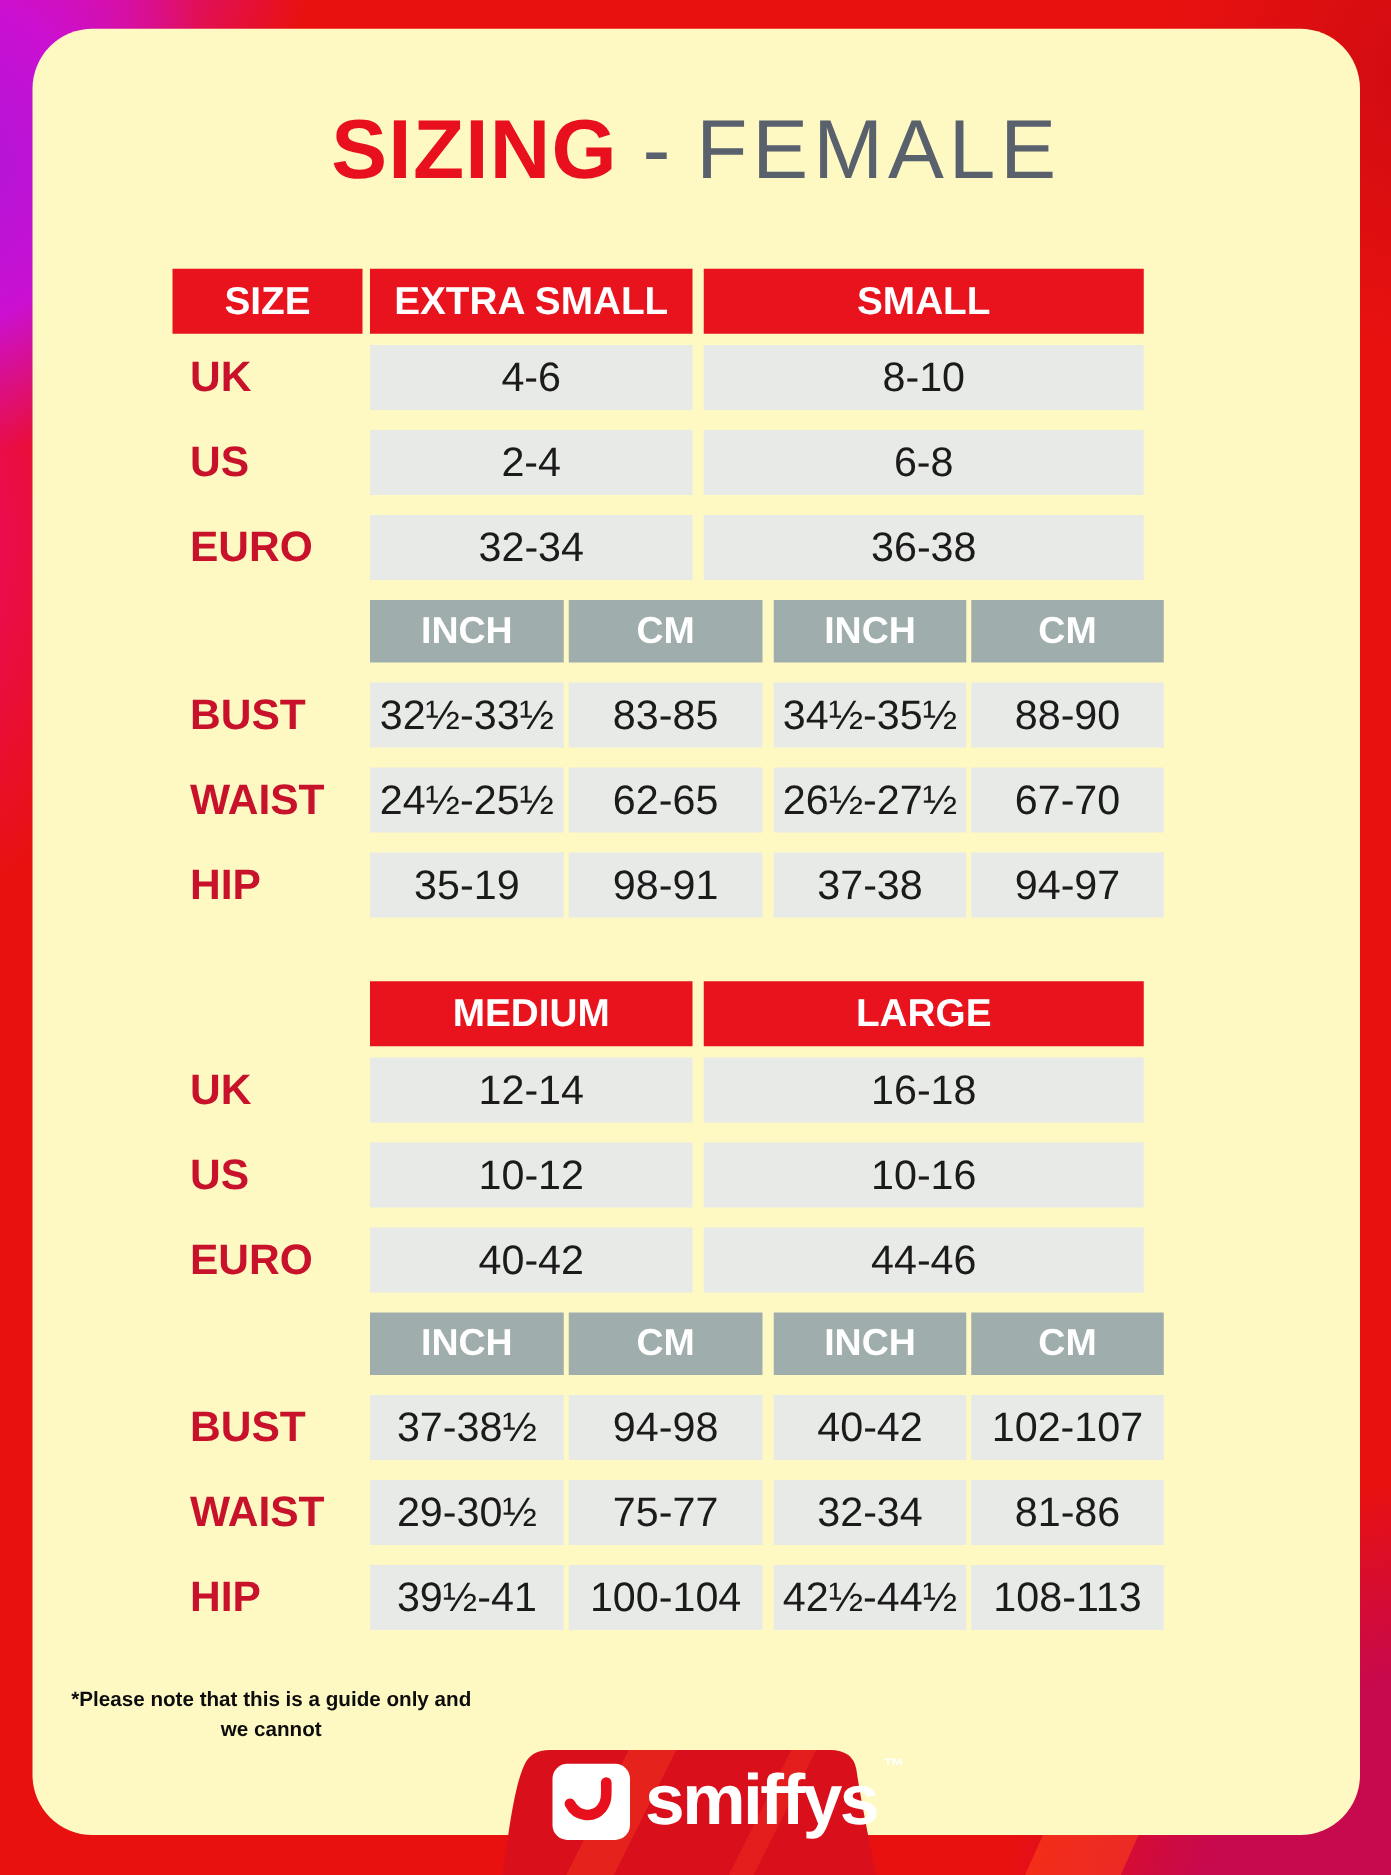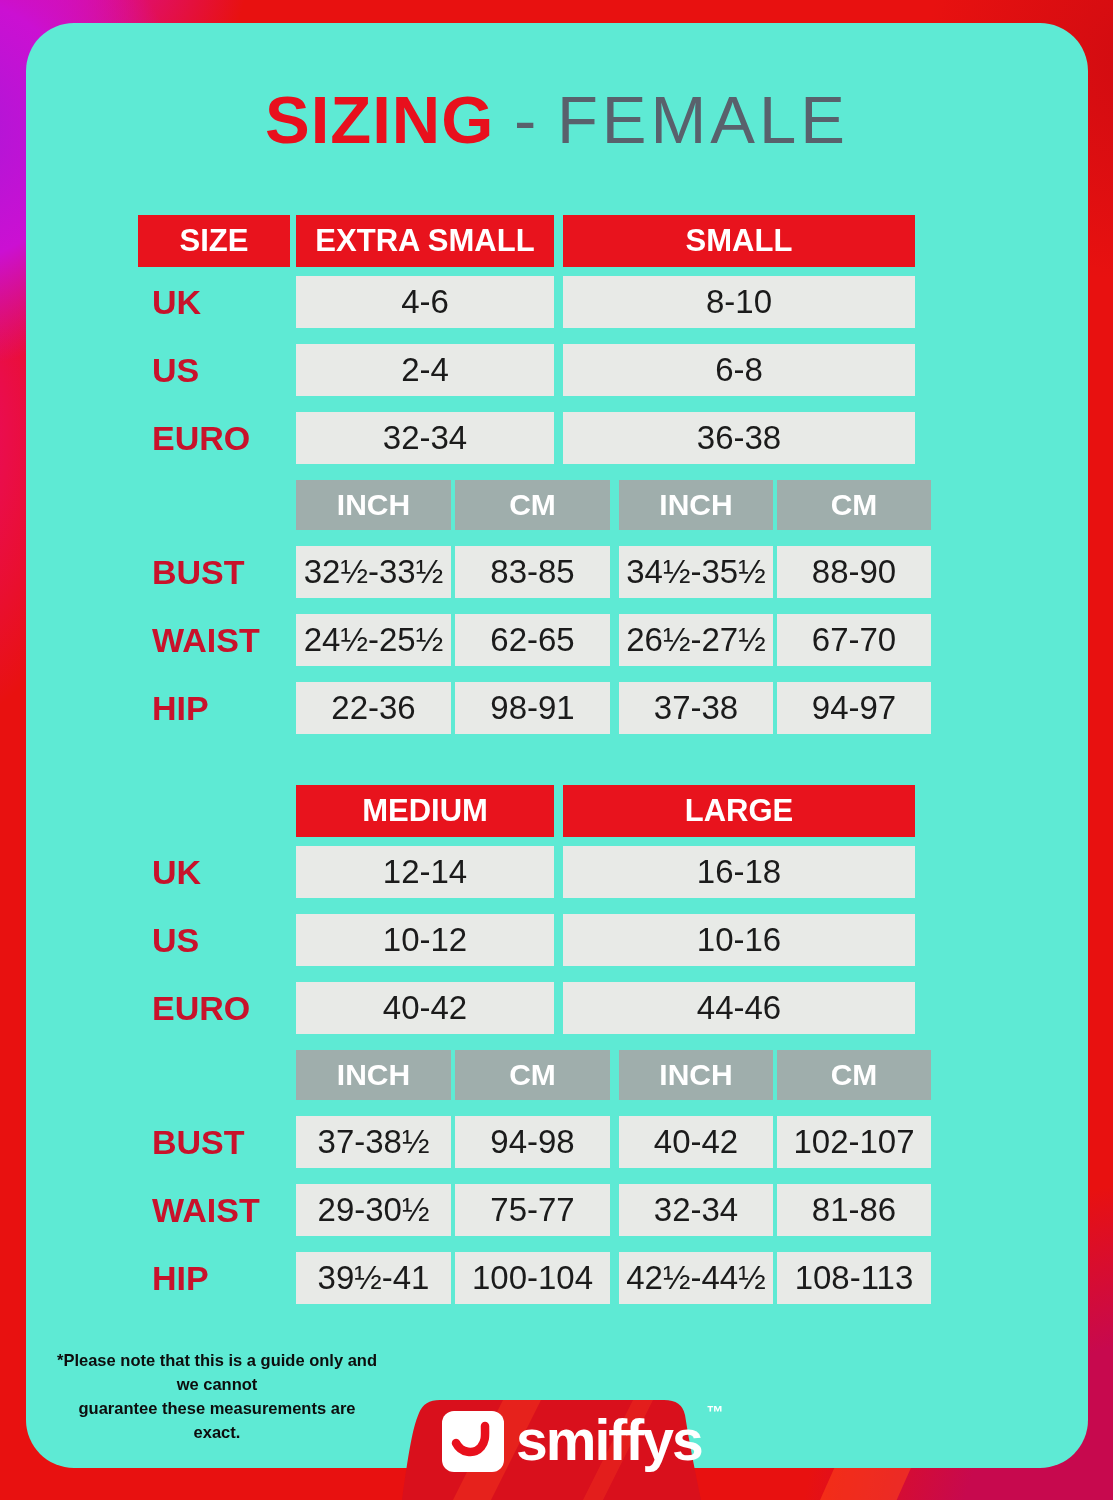--- a/index.html
+++ b/index.html
@@ -15,21 +15,21 @@
       radial-gradient(circle 560px at 1180px 1560px, #c7094e 0%, #c7094e 40%, rgba(199,9,78,0) 68%),
       radial-gradient(circle 320px at 1150px 60px, rgba(195,8,18,0.65) 0%, rgba(195,8,18,0) 70%),
       #e81110;
   }
   .bg-streak {
     position:absolute; left:810px; top:1400px; width:70px; height:260px;
     background:rgba(255,70,25,0.55); transform:rotate(24deg); z-index:0;
   }
   .card {
     position:absolute; left:26px; top:23px; width:1062px; height:1445px;
-    background:#5eead4; border-radius:48px; z-index:1;
+    background:#fef9c3; border-radius:48px; z-index:1;
   }
   .title {
     position:absolute; top:58px; left:0; width:100%;
     text-align:center; font-size:67px; letter-spacing:1px;
   }
   .title .red-part { color:var(--title_red,#e8101d); font-weight:bold; }
   .title .dash { color:var(--title_gray,#59616c); font-weight:normal; }
   .title .gray-part { color:var(--title_gray,#59616c); font-weight:normal; letter-spacing:4px; }
 
   .tbl { position:absolute; left:112px; }
@@ -114,21 +114,21 @@
     </div>
     <div class="trow">
       <div class="cell w-lbl lbl">WAIST</div>
       <div class="cell s1 val">24½-25½</div>
       <div class="cell s2 val">62-65</div>
       <div class="cell s3 val">26½-27½</div>
       <div class="cell s4 val">67-70</div>
     </div>
     <div class="trow">
       <div class="cell w-lbl lbl">HIP</div>
-      <div class="cell s1 val">22-36</div>
+      <div class="cell s1 val">35-19</div>
       <div class="cell s2 val">98-91</div>
       <div class="cell s3 val">37-38</div>
       <div class="cell s4 val">94-97</div>
     </div>
   </section>
 
   <section class="tbl tbl-2">
     <div class="trow hdr-row">
       <div class="cell w-lbl spacer"></div>
       <div class="cell g1 red">MEDIUM</div>
@@ -174,21 +174,20 @@
       <div class="cell w-lbl lbl">HIP</div>
       <div class="cell s1 val">39½-41</div>
       <div class="cell s2 val">100-104</div>
       <div class="cell s3 val">42½-44½</div>
       <div class="cell s4 val">108-113</div>
     </div>
   </section>
 
   <div class="disclaimer">
     <div>*Please note that this is a guide only and we cannot</div>
-    <div>guarantee these measurements are exact.</div>
   </div>
 
 </div>
 
 <div class="brand-tab">
   <svg width="306" height="107" viewBox="0 0 306 107">
     <defs>
       <clipPath id="tabclip">
         <path d="M4,107 C10,64 14,36 21,20 Q26,7 42,7 L266,7 Q284,7 287,22 C291,49 297,78 303,107 Z"></path>
       </clipPath>

